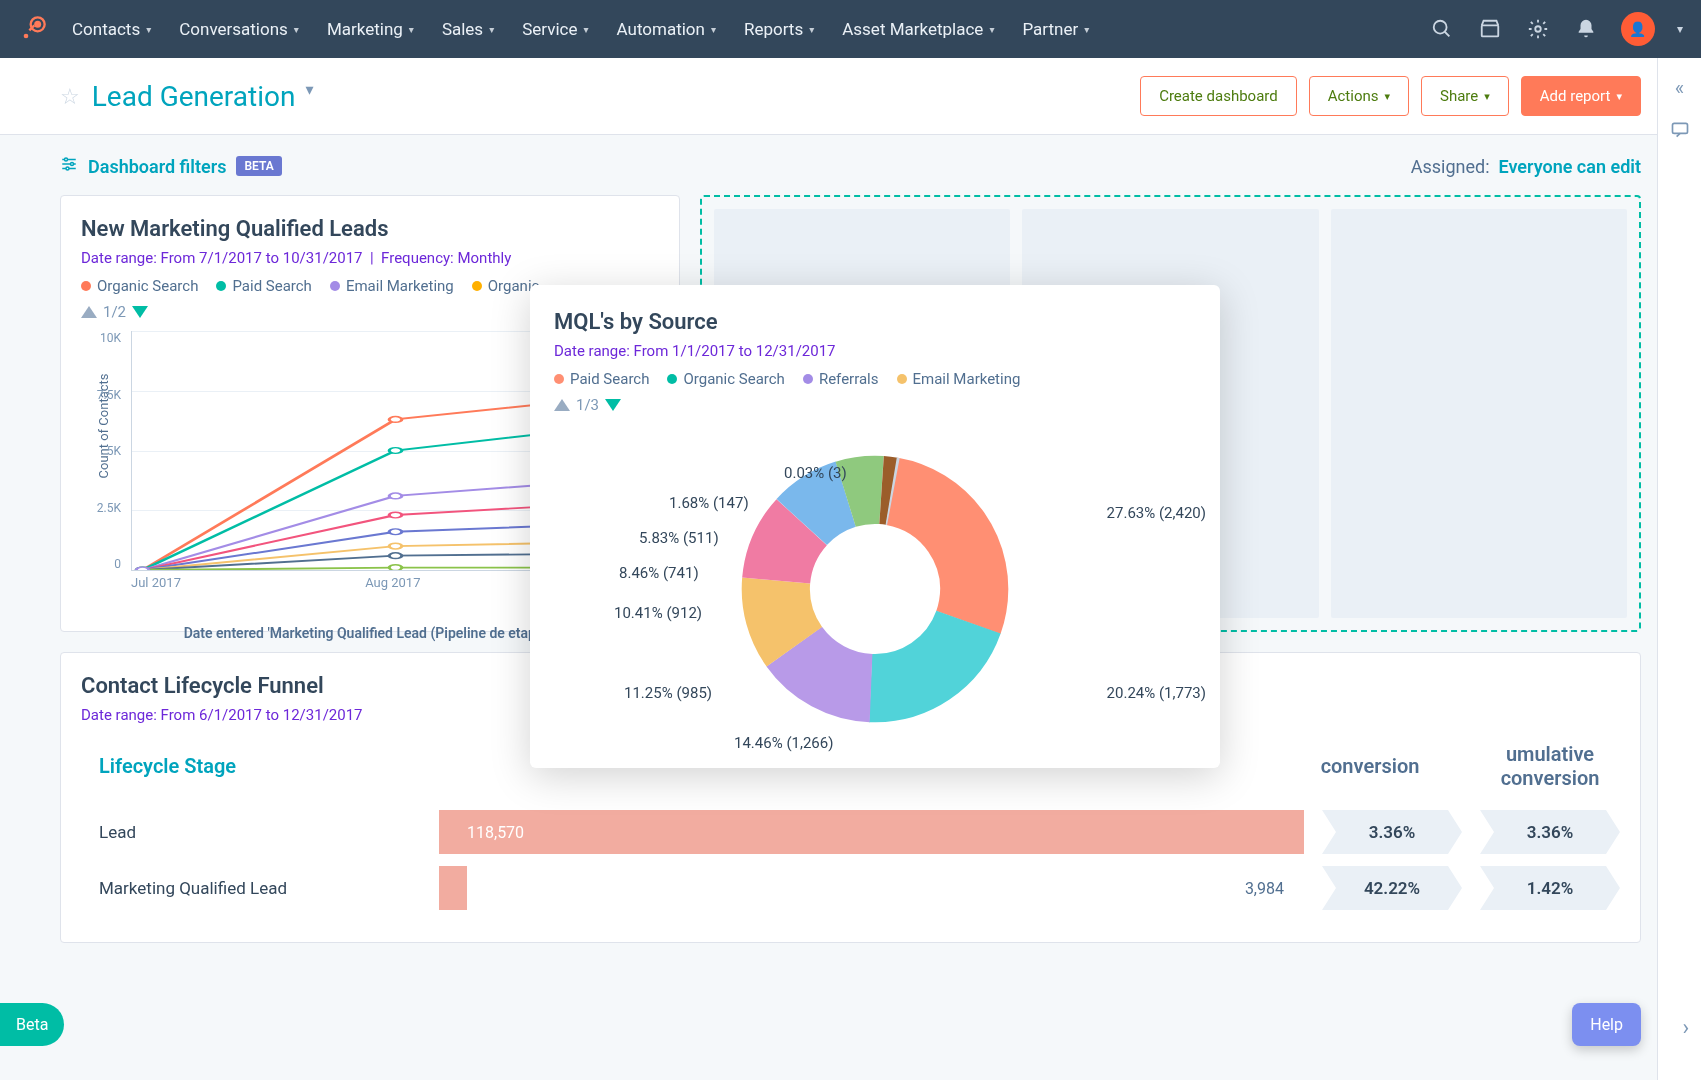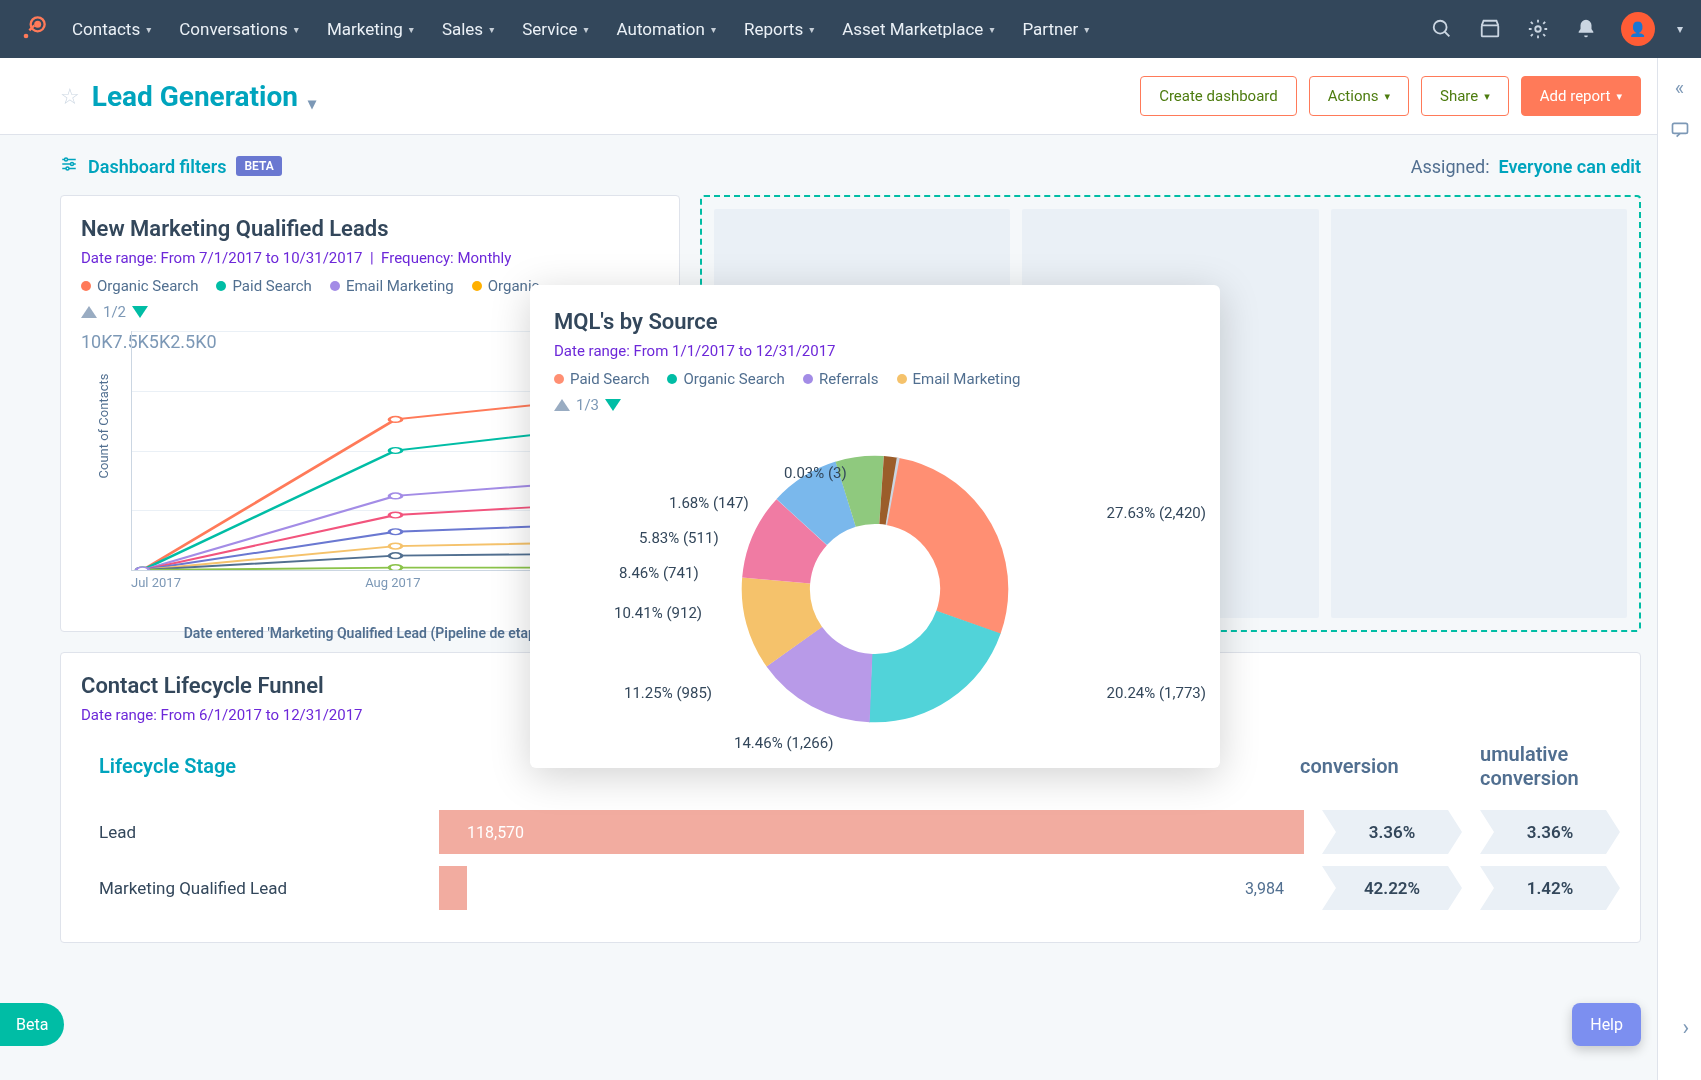--- a/index.html
+++ b/index.html
@@ -9,21 +9,21 @@
 .logo svg{fill:#ff7a59}
 .nav-items{display:flex;gap:28px;flex:1}
 .nav-item{display:flex;align-items:center;gap:6px;cursor:pointer;font-size:17px;color:#eaf0f6}
 .nav-item .caret{font-size:10px;opacity:.8}
 .nav-right{display:flex;align-items:center;gap:22px}
 .nav-icon{width:26px;height:26px;display:flex;align-items:center;justify-content:center;cursor:pointer;color:#cbd6e2}
 .avatar{width:34px;height:34px;border-radius:50%;background:#ff5c35;display:flex;align-items:center;justify-content:center;color:#fff;font-size:14px;cursor:pointer}
 .subheader{background:#fff;border-bottom:1px solid #dfe3eb;padding:18px 60px;display:flex;align-items:center;justify-content:space-between}
 .title-row{display:flex;align-items:center;gap:12px}
 .star-icon{color:#cbd6e2;font-size:22px;cursor:pointer}
-.page-title{color:#00a4bd;font-size:28px;font-weight:700;display:flex;align-items:flex-end;gap:10px;cursor:pointer}
+.page-title{color:#00a4bd;font-size:28px;font-weight:400;display:flex;align-items:flex-start;gap:10px;cursor:pointer}
 .page-title .caret{color:#7c98b6;font-size:16px}
 .header-buttons{display:flex;gap:12px}
 .btn{padding:10px 18px;border-radius:4px;font-size:15px;cursor:pointer;border:1px solid;display:flex;align-items:center;gap:6px}
 .btn-outline{background:#fff;border-color:#ff7a59;color:#4d7c0f}
 .btn-solid{background:#ff7a59;border-color:#ff7a59;color:#fff}
 .content{padding:20px 60px;position:relative}
 .filter-row{display:flex;align-items:center;justify-content:space-between;margin-bottom:18px}
 .filter-left{display:flex;align-items:center;gap:10px;color:#00a4bd;font-weight:600;font-size:18px;cursor:pointer}
 .filter-icon{color:#00a4bd}
 .beta-badge{background:#6a78d1;color:#fff;font-size:12px;padding:3px 8px;border-radius:3px;font-weight:600}
@@ -33,33 +33,33 @@
 .card{background:#fff;border:1px solid #dfe3eb;border-radius:4px;padding:20px}
 .card-title{font-size:22px;font-weight:600;color:#33475b;margin-bottom:8px}
 .card-sub{font-size:15px;color:#6d28d9;margin-bottom:10px}
 .legend{display:flex;flex-wrap:wrap;gap:18px;font-size:15px;color:#516f90;margin-bottom:8px}
 .legend-item{display:flex;align-items:center;gap:6px}
 .dot{width:10px;height:10px;border-radius:50%}
 .pager{display:flex;align-items:center;gap:6px;color:#7c98b6;font-size:15px;margin-bottom:8px}
 .tri-up{width:0;height:0;border-left:8px solid transparent;border-right:8px solid transparent;border-bottom:12px solid #99acc2;cursor:pointer}
 .tri-down{width:0;height:0;border-left:8px solid transparent;border-right:8px solid transparent;border-top:12px solid #00bda5;cursor:pointer}
 .chart-area{position:relative;height:280px;margin-top:10px}
-.yaxis{position:absolute;left:0;top:0;bottom:40px;width:40px;display:flex;justify-content:space-between;font-size:18px;color:#7c98b6;text-align:right}
+.yaxis{position:absolute;left:0;top:0;bottom:40px;width:40px;display:flex;flex-direction:column;justify-content:space-between;font-size:12px;color:#7c98b6;text-align:right}
 .yaxis-label{position:absolute;left:-30px;top:50%;transform:rotate(-90deg) translateX(50%);transform-origin:center;font-size:13px;color:#516f90;white-space:nowrap}
 .plot{position:absolute;left:50px;right:0;top:0;bottom:40px;border-left:1px solid #cbd6e2;border-bottom:1px solid #cbd6e2}
 .grid-line{position:absolute;left:0;right:0;border-top:1px solid #eaf0f6}
 .xaxis{position:absolute;left:50px;right:0;bottom:0;height:36px;display:flex;justify-content:space-between;font-size:13px;color:#7c98b6}
 .xaxis-label{position:absolute;left:50px;right:0;bottom:-30px;text-align:center;font-size:14px;color:#516f90;font-weight:600}
 svg.lines{position:absolute;inset:0;width:100%;height:100%}
 .dropzone{flex:1;border:2px dashed #00bda5;border-radius:4px;min-height:420px;display:flex;gap:12px;padding:12px;background:#f5f8fa}
 .dz-col{flex:1;background:#eaf0f6;border-radius:2px}
 .card-funnel{margin-top:20px;background:#fff;border:1px solid #dfe3eb;border-radius:4px;padding:20px}
 .funnel-header-row{display:flex;align-items:center;gap:40px;font-size:20px;color:#516f90;font-weight:600;margin:18px 0 20px}
 .funnel-header-row .spacer{flex:1}
-.funnel-col-label{width:140px;text-align:left}
+.funnel-col-label{width:140px;text-align:center}
 .funnel-row{display:flex;align-items:center;gap:18px;margin-bottom:12px}
 .funnel-label{width:340px;font-size:17px;color:#33475b;padding-left:18px}
 .funnel-bar-wrap{flex:1;height:44px;position:relative;display:flex;align-items:center}
 .funnel-bar{height:100%;background:#f2aca0;display:flex;align-items:center;padding-left:28px;color:#fff;font-size:16px}
 .funnel-value-out{color:#516f90;font-size:16px;margin-left:auto;padding-right:20px}
 .conv-box{width:140px;height:44px;background:#eaf0f6;display:flex;align-items:center;justify-content:center;font-size:17px;font-weight:600;color:#33475b;position:relative;clip-path:polygon(0 0,90% 0,100% 50%,90% 100%,0 100%,10% 50%)}
 .floating-card{position:absolute;left:530px;top:285px;width:690px;background:#fff;border-radius:6px;box-shadow:0 8px 40px rgba(0,0,0,.18);padding:24px;z-index:10}
 .donut-wrap{position:relative;display:flex;justify-content:center;margin-top:20px}
 .donut-label{position:absolute;font-size:15px;color:#33475b;white-space:nowrap}
 .right-rail{position:absolute;right:0;top:58px;bottom:0;width:44px;background:#fff;border-left:1px solid #dfe3eb;display:flex;flex-direction:column;align-items:center;padding-top:18px;gap:20px}

